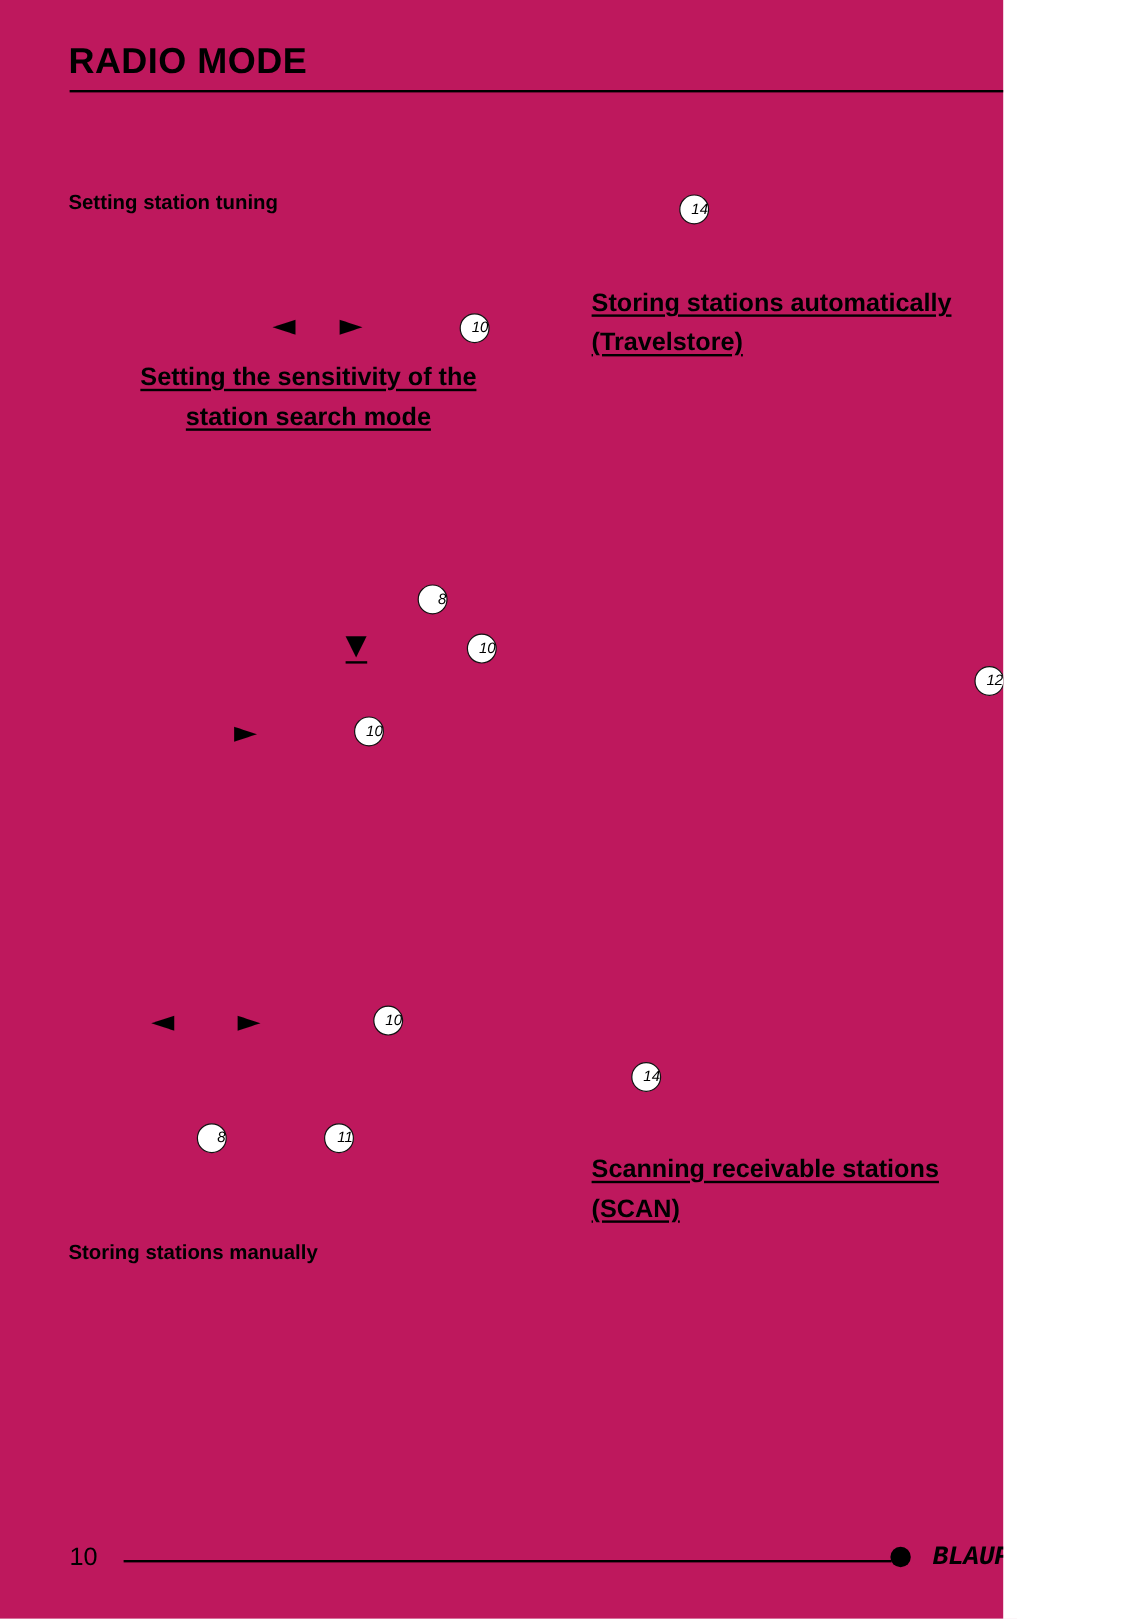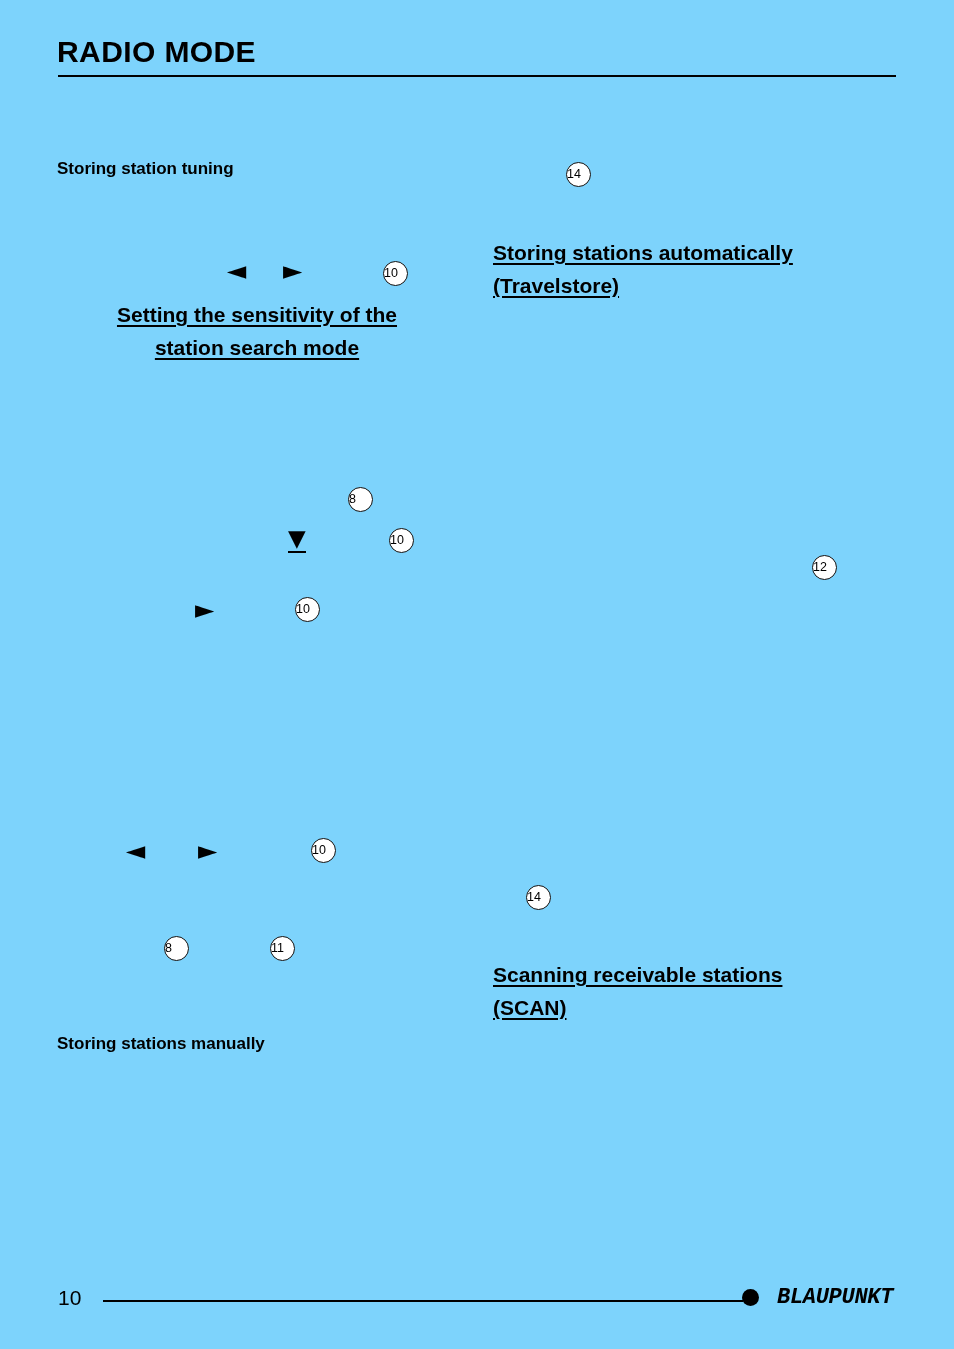--- a/index.html
+++ b/index.html
@@ -6,23 +6,23 @@
     margin: 0;
     padding: 0;
     background: #ffffff;
   }
   body {
     font-family: "Liberation Sans", sans-serif;
     color: #000000;
   }
   #page {
     position: relative;
-    width: 954px;
+    width: 836px;
     height: 1349px;
-    background: #7dd3fc;
+    background: #be185d;
     overflow: hidden;
   }
 
   
   .page-title {
     position: absolute;
     left: 57px;
     top: 36px;
     font-size: 30px;
     font-weight: bold;
@@ -60,24 +60,25 @@
 
   
   .callout {
     position: absolute;
     width: 25px;
     height: 25px;
     border: 1.3px solid #111111;
     border-radius: 50%;
     font-size: 12.5px;
     line-height: 23px;
-    text-align: left;
+    text-align: right;
     font-weight: normal;
     box-sizing: border-box;
     background: #ffffff;
+    font-style: italic;
   }
 
   
   .arrow {
     position: absolute;
     font-size: 25px;
     font-weight: bold;
     line-height: 25px;
     font-family: "DejaVu Sans", sans-serif;
   }
@@ -132,21 +133,21 @@
   }
 </style>
 </head>
 <body>
 
 <div id="page">
 
   <div class="page-title">RADIO MODE</div>
   <div class="header-rule"></div>
 
-  <div class="h-sub" style="left:57px; top:157px;">Storing station tuning</div>
+  <div class="h-sub" style="left:57px; top:157px;">Setting station tuning</div>
 
   <div class="arrow" style="left:227px; top:258px;">◄</div>
   <div class="arrow" style="left:283px; top:258px;">►</div>
   <div class="callout" style="left:383px; top:261px;">10</div>
 
   <div class="h-section" style="left:57px; top:298px; width:400px;text-align:center;">Setting the sensitivity of the
 station search mode</div>
 
   <div class="callout" style="left:348px; top:487px;">8</div>
 

